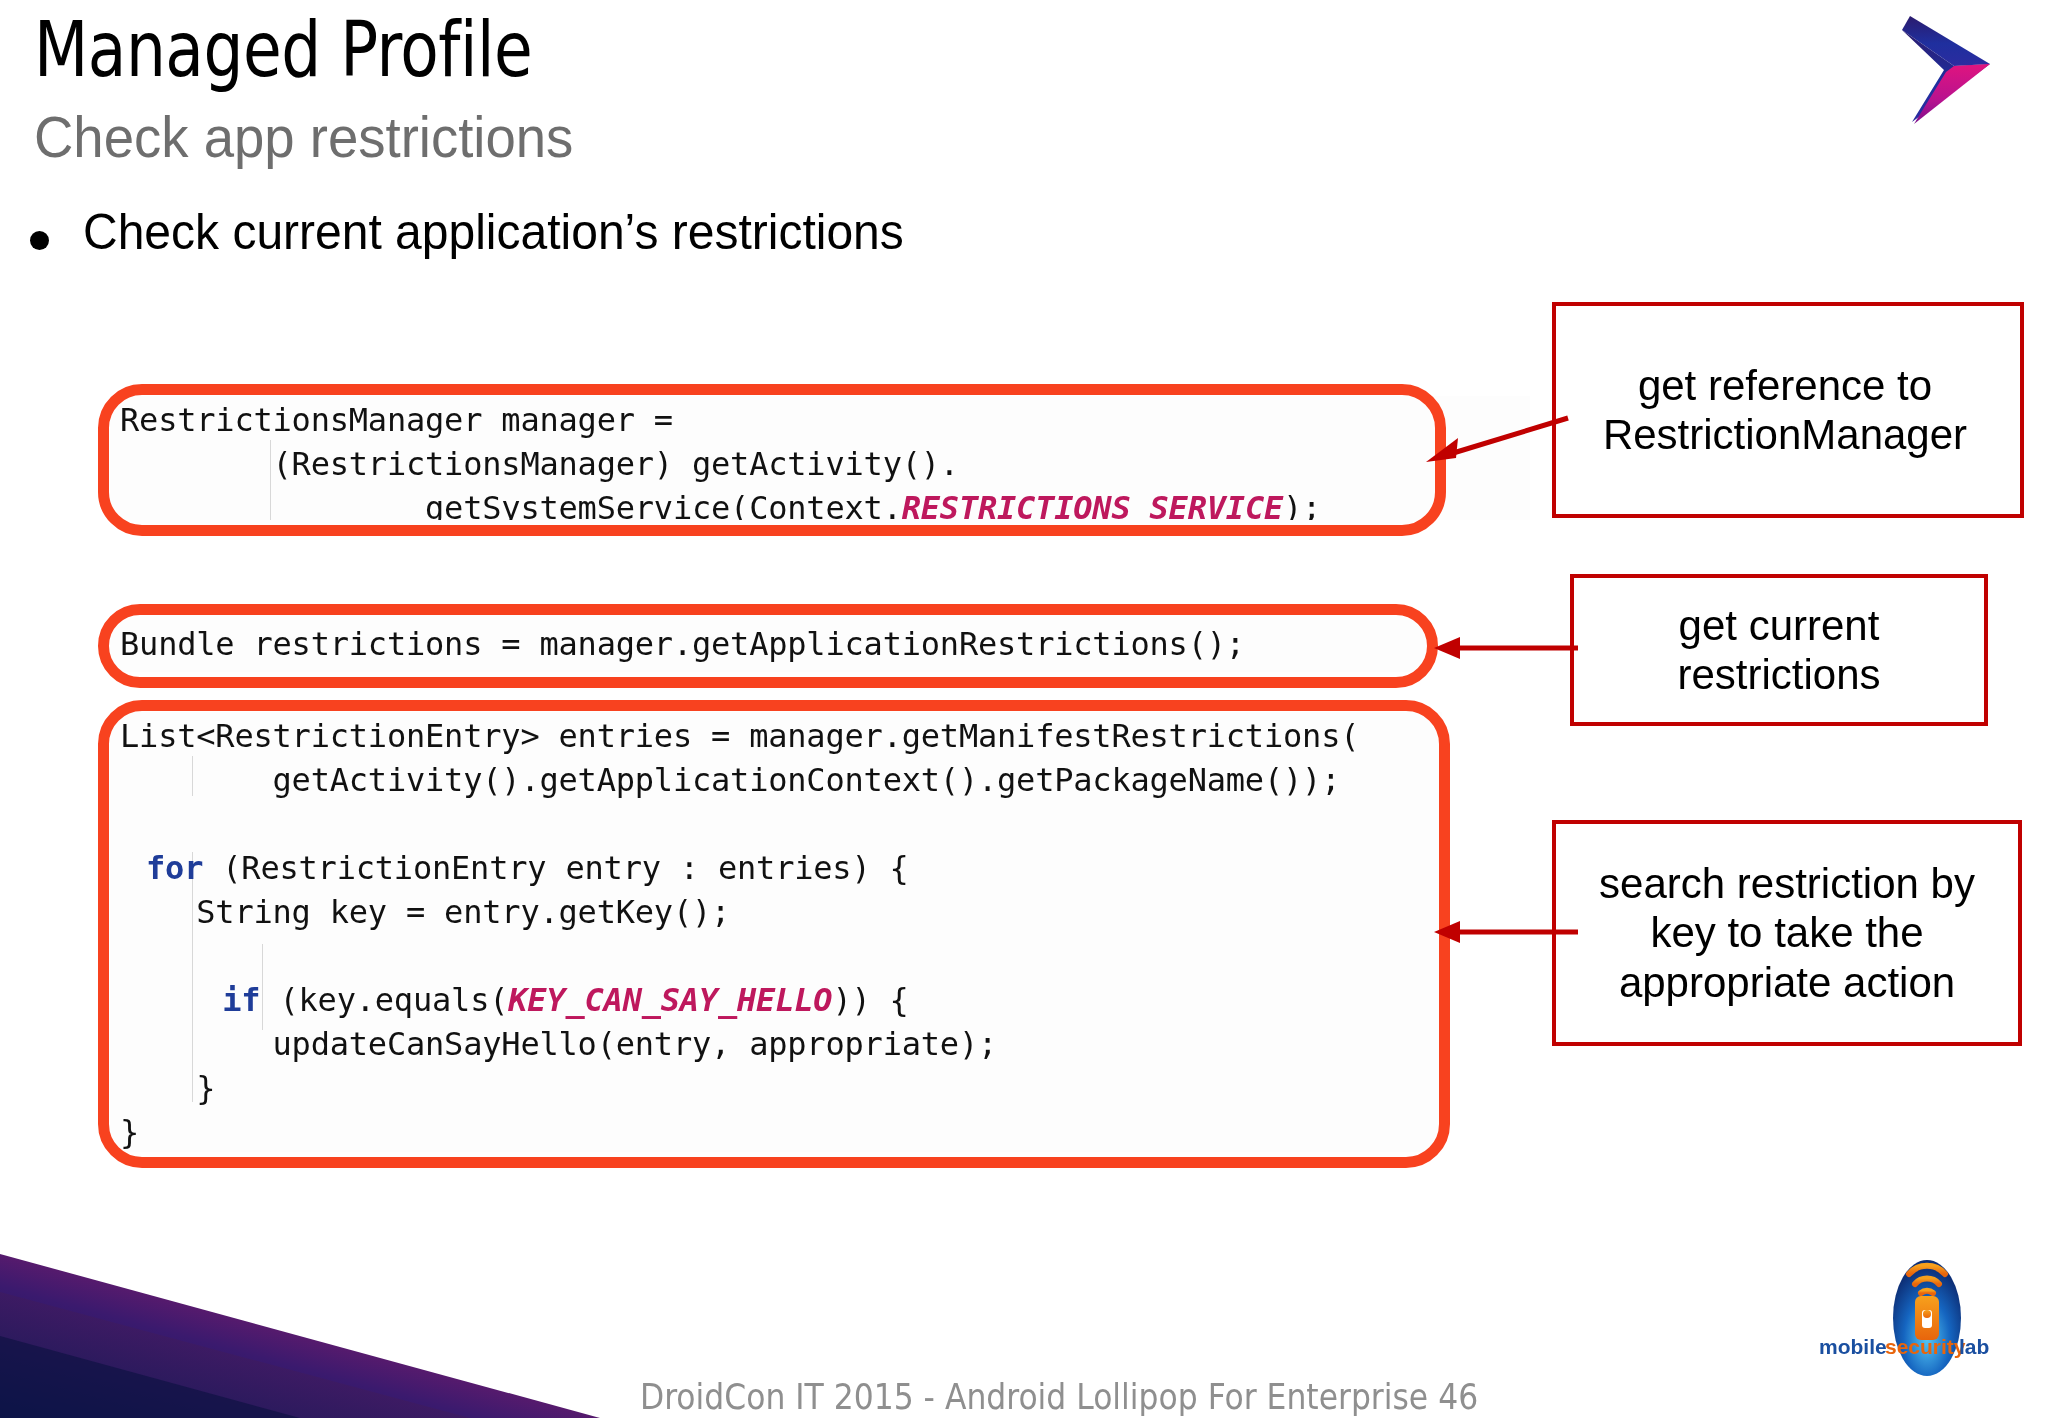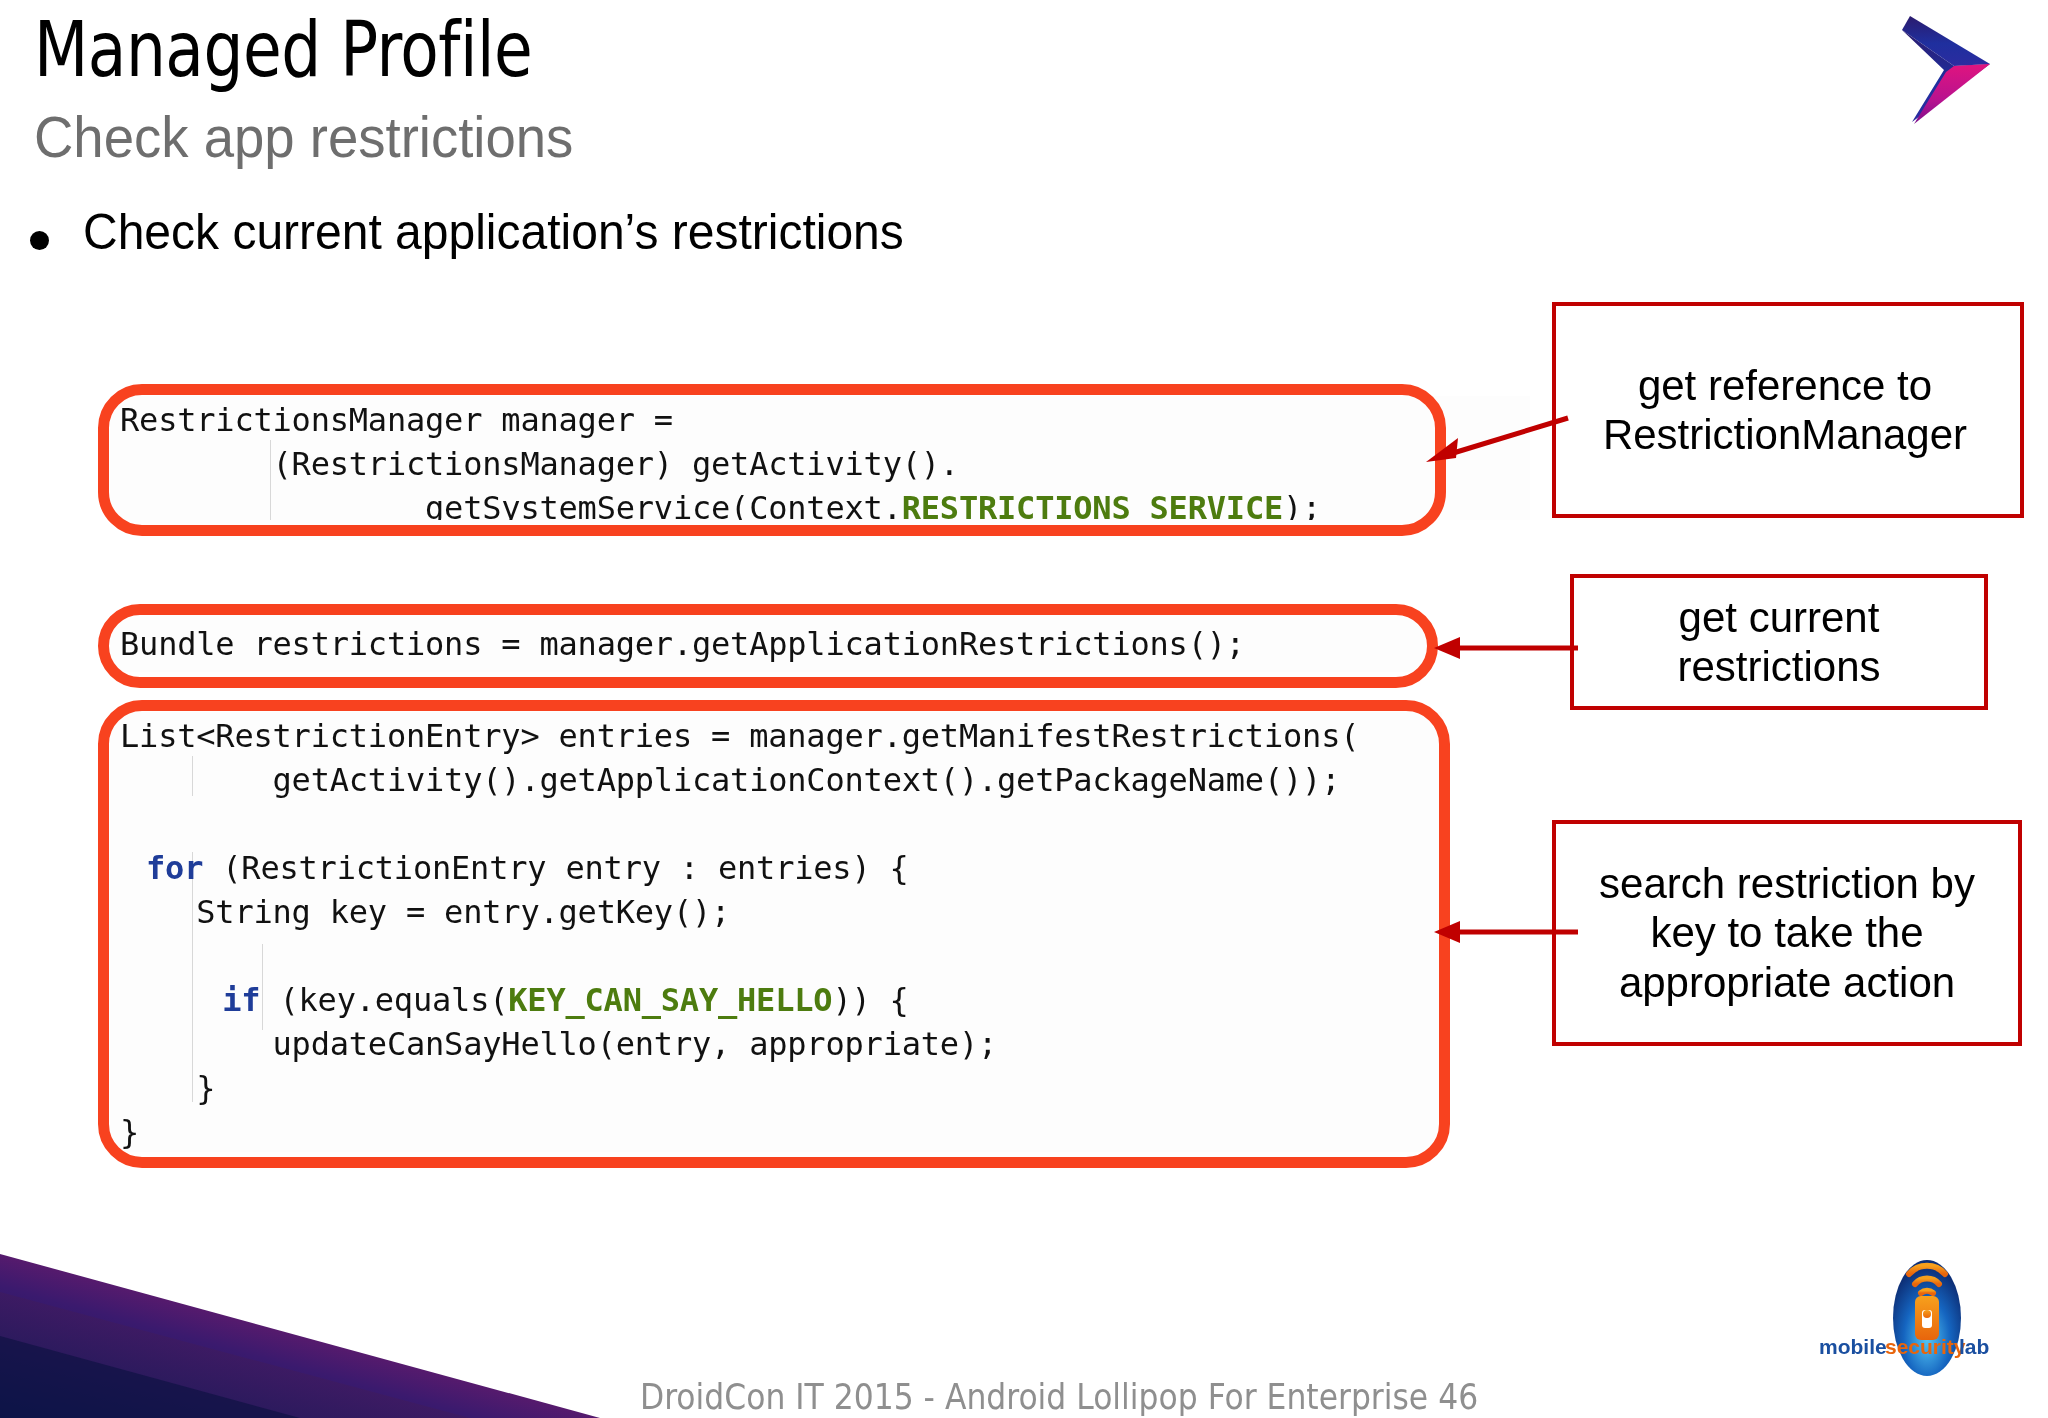--- a/index.html
+++ b/index.html
@@ -53,21 +53,21 @@
   .code-pre{
     font-family:"DejaVu Sans Mono","Liberation Mono",monospace;
     font-size:32px;
     line-height:44px;
     color:#111111;
     white-space:pre;
     margin:0;
     letter-spacing:-0.2px;
   }
   .kw{color:#1f3d99;font-weight:bold;margin-left:26px;}
-  .const{color:#4d7c0f;font-weight:bold;}
+  .const{color:#be185d;font-weight:bold;font-style:italic;}
   .guide{
     position:absolute;width:1px;background:#d8d8d8;
   }
 
   
   .hl{
     position:absolute;
     border:11px solid #f8421f;
     border-radius:44px;
     box-sizing:border-box;
@@ -169,21 +169,21 @@
   <div class="hl" style="left:98px;top:700px;width:1352px;height:468px;"></div>
 
   <div class="callout" style="left:1552px;top:302px;width:472px;height:216px;padding-left:8px;">
     <span>get reference to RestrictionManager</span>
   </div>
   <svg style="position:absolute;left:1420px;top:400px;width:150px;height:70px;" viewBox="0 0 150 70">
     <line x1="148" y1="18" x2="30" y2="54" stroke="#c00000" stroke-width="5"></line>
     <polygon points="6,62 38,38 36,58" fill="#c00000"></polygon>
   </svg>
 
-  <div class="callout" style="left:1570px;top:574px;width:418px;height:136px;">
+  <div class="callout" style="left:1570px;top:574px;width:418px;height:152px;">
     <span>get current restrictions</span>
   </div>
   <svg style="position:absolute;left:1430px;top:628px;width:150px;height:40px;" viewBox="0 0 150 40">
     <line x1="148" y1="20" x2="22" y2="20" stroke="#c00000" stroke-width="5"></line>
     <polygon points="4,20 30,9 30,31" fill="#c00000"></polygon>
   </svg>
 
   <div class="callout" style="left:1552px;top:820px;width:470px;height:226px;">
     <span>search restriction by key to take the appropriate action</span>
   </div>

